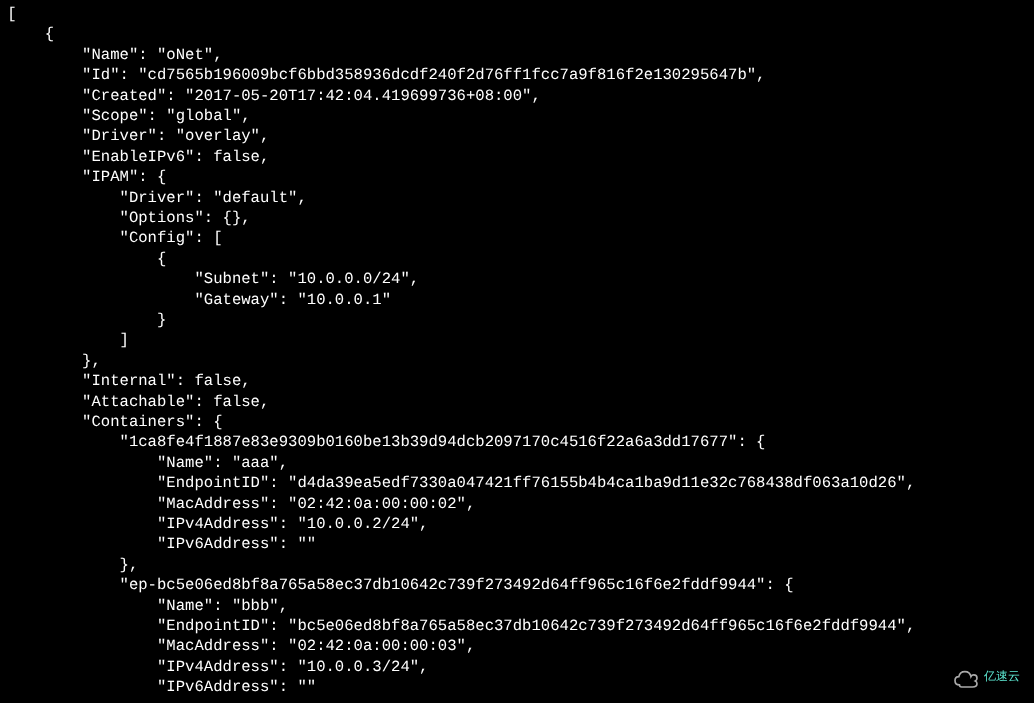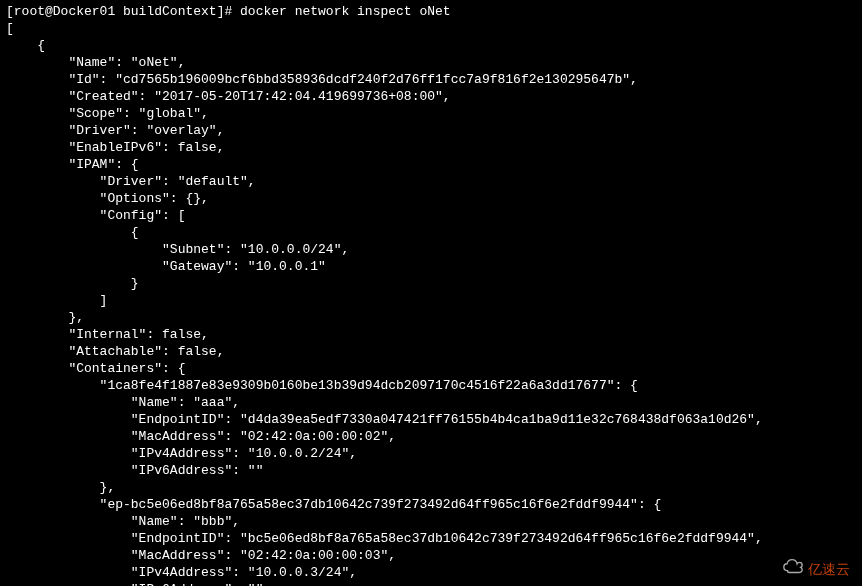--- a/index.html
+++ b/index.html
@@ -19,44 +19,43 @@
       position: relative;
       padding: 3px 6px;
     }
     .terminal-line {
       white-space: pre;
     }
     .watermark {
       position: absolute;
       bottom: 8px;
       right: 12px;
-      color: #c2410c;
-      font-size: 14px;
+      color: #5eead4;
+      font-size: 10px;
       display: flex;
-      align-items: flex-end;
+      align-items: flex-start;
       gap: 4px;
       font-family: sans-serif;
     }
     .watermark-icon {
       width: 22px;
       height: 22px;
       display: inline-flex;
       align-items: center;
       justify-content: center;
     }
     .watermark-icon svg {
       width: 22px;
       height: 22px;
     }
   </style>
 </head>
 <body>
 
 <div>
-  <div class="terminal-line">[root@Docker01 buildContext]# docker network inspect oNet</div>
   <div id="json-lines-container">
       <div class="terminal-line">[</div>
       <div class="terminal-line">    {</div>
       <div class="terminal-line">        "Name": "oNet",</div>
       <div class="terminal-line">        "Id": "cd7565b196009bcf6bbd358936dcdf240f2d76ff1fcc7a9f816f2e130295647b",</div>
       <div class="terminal-line">        "Created": "2017-05-20T17:42:04.419699736+08:00",</div>
       <div class="terminal-line">        "Scope": "global",</div>
       <div class="terminal-line">        "Driver": "overlay",</div>
       <div class="terminal-line">        "EnableIPv6": false,</div>
       <div class="terminal-line">        "IPAM": {</div>

